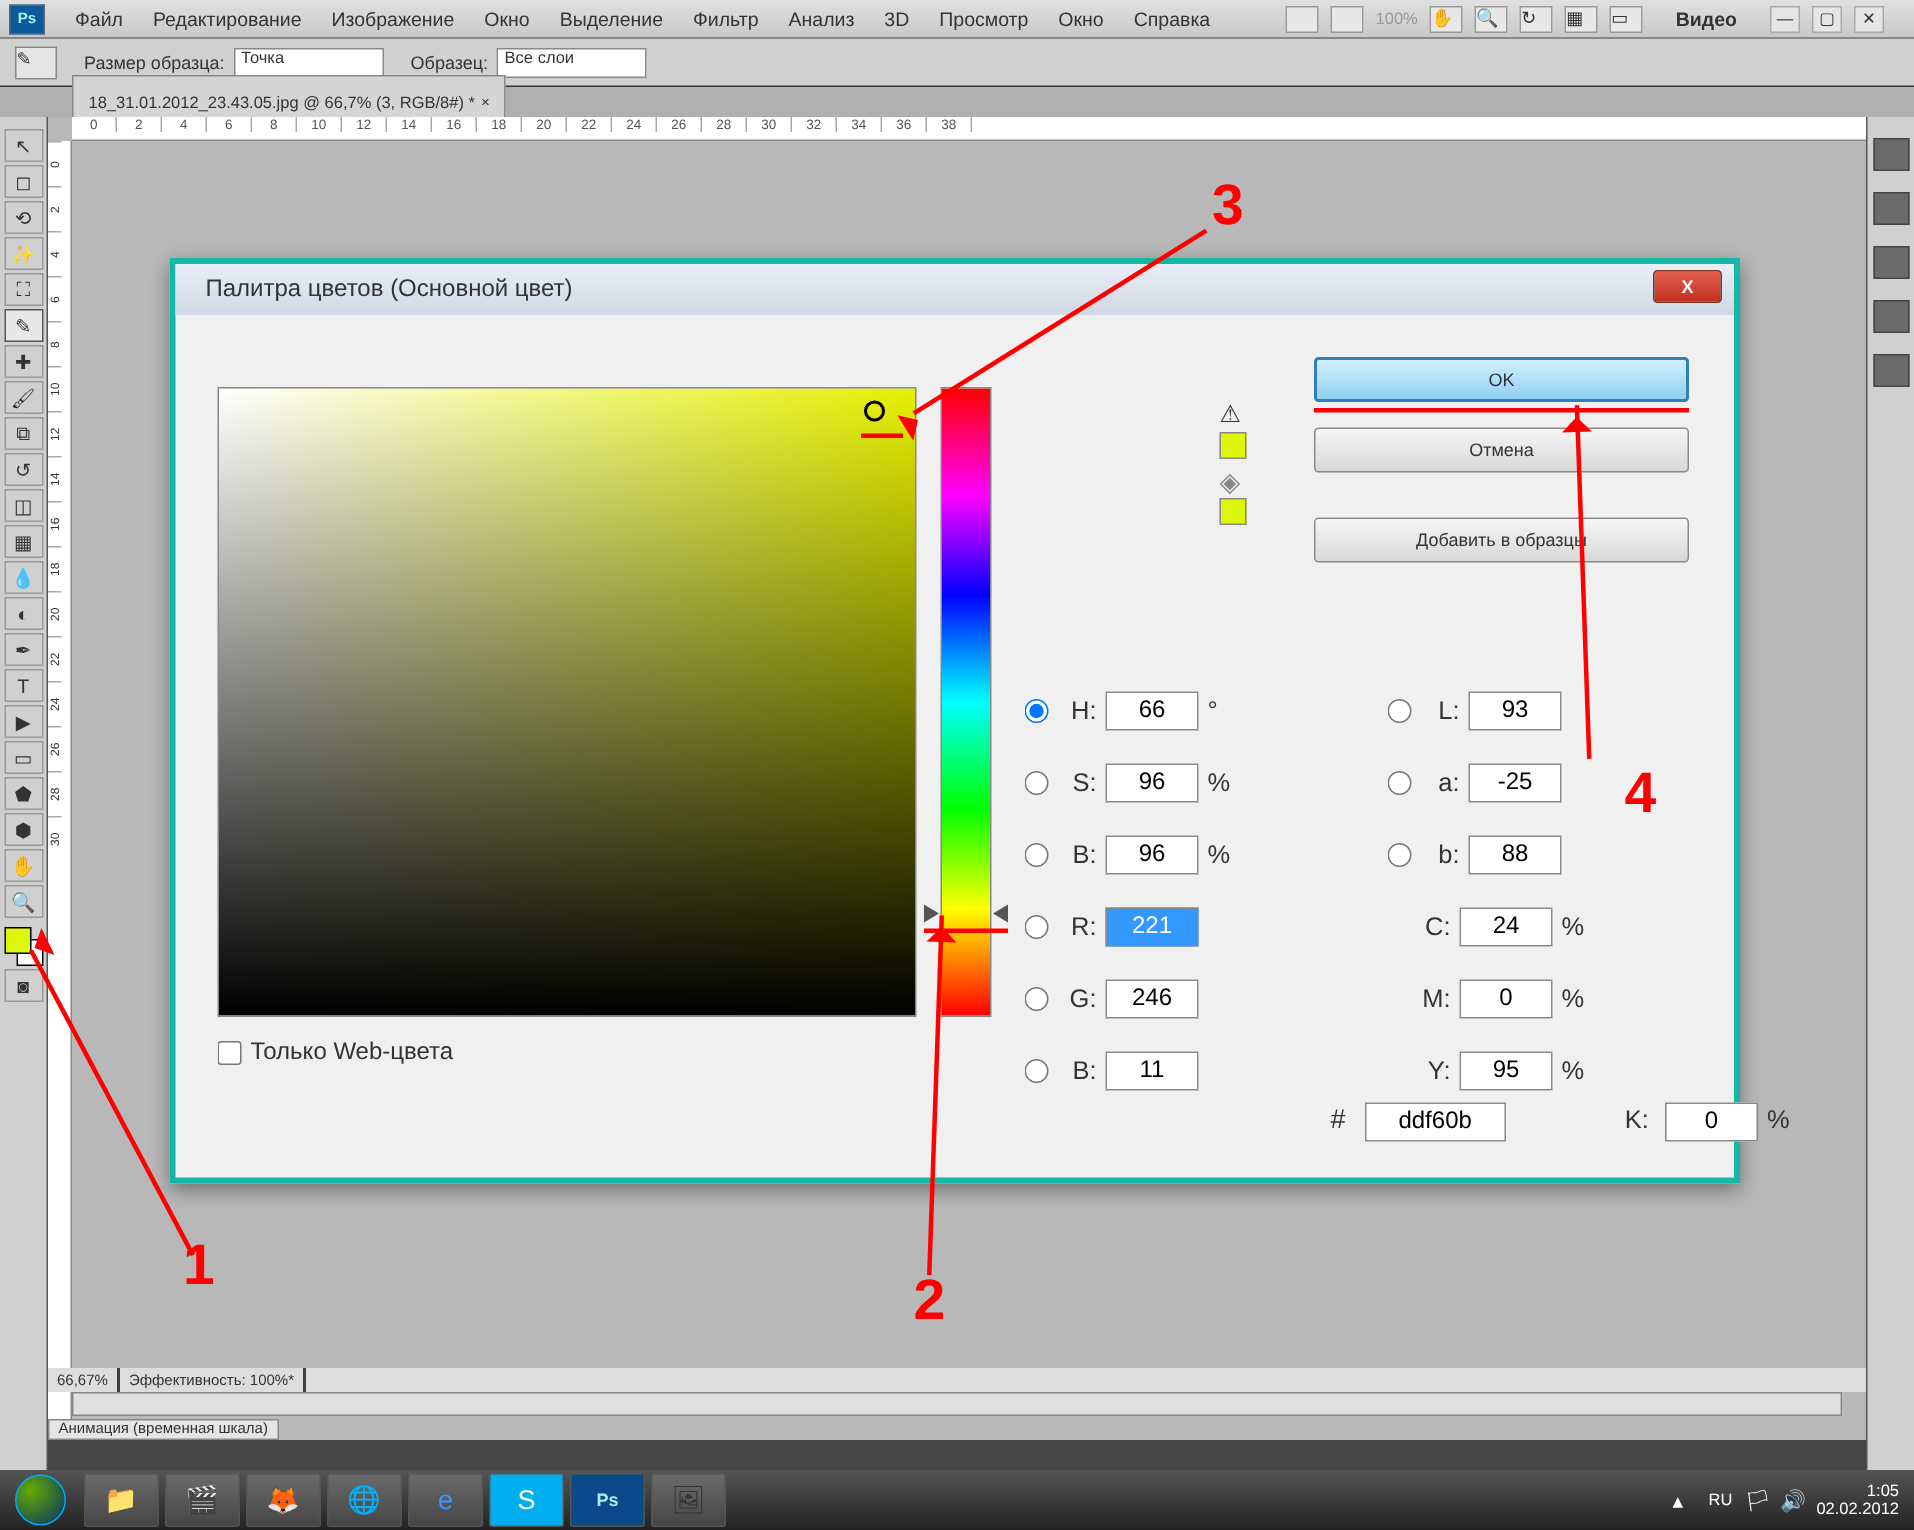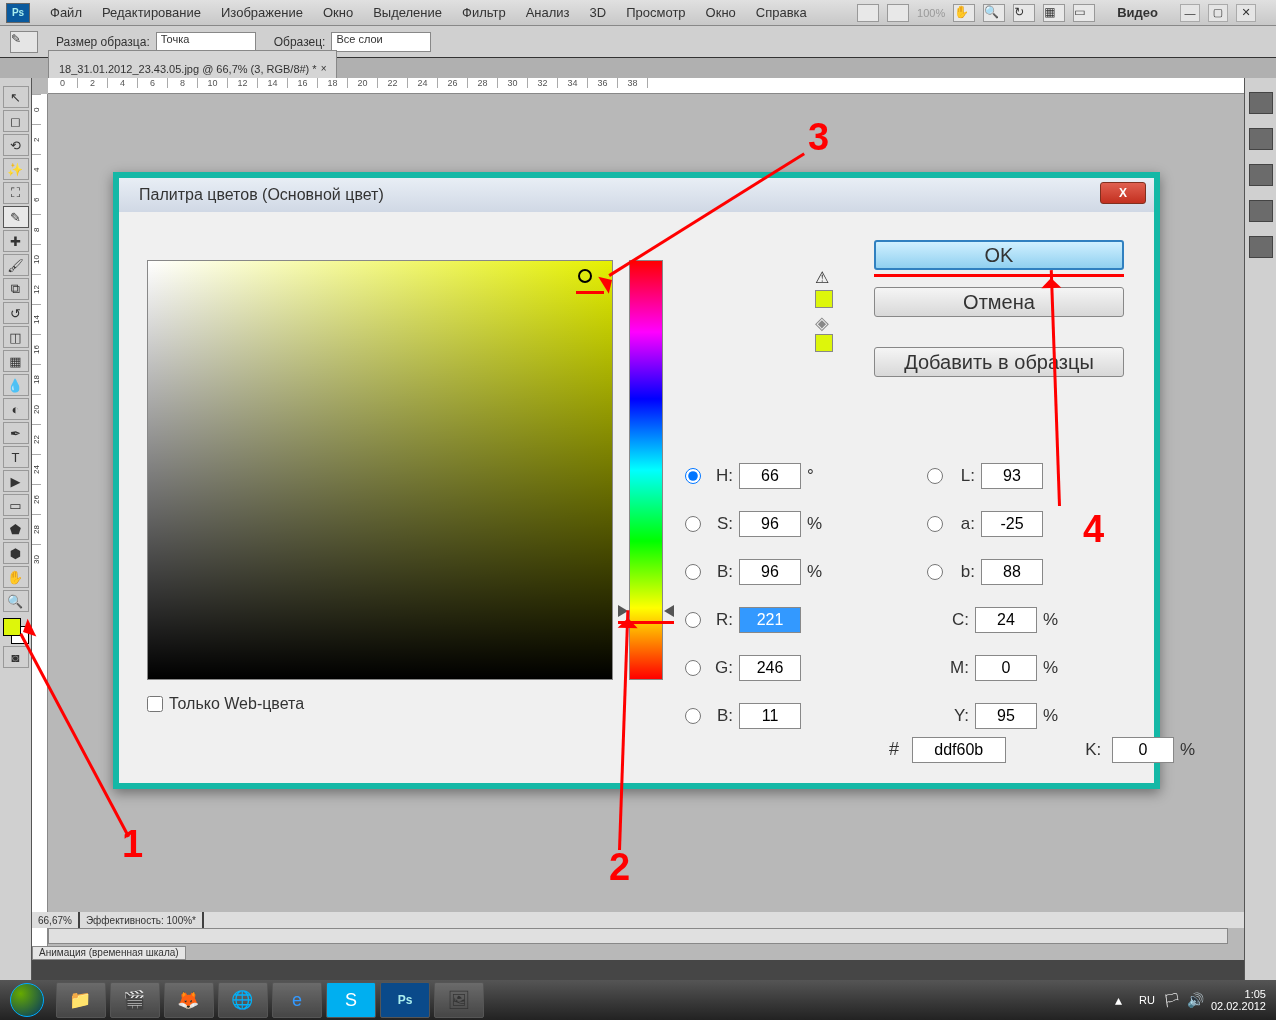--- a/index.html
+++ b/index.html
@@ -44,21 +44,21 @@
 .ruler-h { position: absolute; top: 0; left: 16px; right: 0; height: 16px; background: #fff; border-bottom: 1px solid #888; overflow: hidden; font-size: 9px; color: #555; white-space: nowrap; }
 .ruler-h span { display: inline-block; width: 30px; text-align: center; border-right: 1px solid #aaa; }
 .ruler-v { position: absolute; top: 16px; left: 0; width: 16px; bottom: 0; background: #fff; border-right: 1px solid #888; }
 .ruler-v span { display:block; height:30px; font-size:8px; writing-mode:vertical-lr; transform:rotate(180deg); border-bottom:1px solid #aaa; text-align:center;}
 .scrollbar-h { position: absolute; bottom: 16px; left: 16px; right: 16px; height: 16px; background: #e0e0e0; border: 1px solid #888; }
 .status-bar { position: absolute; bottom: 0; left: 0; right: 0; height: 16px; background: #ddd; display: flex; font-size: 10px; align-items: center; }
 .status-cell { border-right: 2px solid #404040; padding: 0 6px; height: 100%; display:flex;align-items:center; }
 .anim-tab { position: absolute; bottom:0; left:0; height:14px; background:#e5e5e5; border:1px solid #888; padding:0 6px; font-size:10px; }
 
 
-.dialog { position: absolute; left: 113px; top: 172px; width: 1047px; height: 617px; background: #f0f0f0; border: 6px solid #14b8a6; box-shadow: 0 4px 12px rgba(0,0,0,0.4); }
+.dialog { position: absolute; left: 113px; top: 172px; width: 1047px; height: 617px; background: #f0f0f0; border: 4px solid #14b8a6; box-shadow: 0 4px 12px rgba(0,0,0,0.4); }
 .dlg-title { height: 34px; background: linear-gradient(#e8eef5,#d0d8e5); display: flex; align-items: center; padding-left: 20px; font-size: 16px; position: relative; }
 .dlg-close { position: absolute; right: 8px; top: 4px; width: 46px; height: 22px; background: linear-gradient(#e06050,#c33020); border: 1px solid #803020; border-radius: 3px; color: #fff; display: flex; align-items: center; justify-content: center; font-size: 12px; font-weight: bold; }
 .dlg-body { padding: 20px 28px; position: relative; height: calc(100% - 34px); }
 
 .sat-box { position: absolute; left: 28px; top: 48px; width: 466px; height: 420px; background: linear-gradient(to bottom, rgba(0,0,0,0), #000), linear-gradient(to right, #fff, #e5f000); border: 1px solid #888; }
 .sat-cursor { position: absolute; width: 14px; height: 14px; border: 2px solid #000; border-radius: 50%; top: 8px; right: 20px; }
 .sat-underline{position:absolute; width:28px; height:3px; background:red; top:30px; right:8px;}
 
 .hue-bar { position: absolute; left: 510px; top: 48px; width: 34px; height: 420px; background: linear-gradient(to bottom, #ff0000, #ff00ff 17%, #0000ff 33%, #00ffff 50%, #00ff00 67%, #ffff00 83%, #ff0000); border: 1px solid #888; }
 .hue-tri-l { position: absolute; left: -12px; top: 344px; width: 0; height: 0; border-left: 10px solid #555; border-top: 6px solid transparent; border-bottom: 6px solid transparent; }
@@ -68,21 +68,21 @@
 .preview { position: absolute; left: 570px; top: 36px; width: 126px; font-size: 15px; text-align: center; }
 .preview-box { width: 116px; height: 105px; border: 1px solid #888; margin: 4px auto; }
 .preview-new { height: 55px; background: #ddf60b; }
 .preview-cur { height: 50px; background: #ddf60b; }
 .warn-icons { position: absolute; left: 696px; top: 56px; display:flex; flex-direction:column; gap:4px;}
 .warn-tri{ width:20px;height:18px; color:#333; font-size:16px;}
 .warn-sq { width:18px;height:18px; background:#ddf60b; border:1px solid #888;}
 .cube-ico{ width:18px;height:18px; color:#888; font-size:18px;}
 
 .dlg-buttons { position: absolute; right: 30px; top: 28px; width: 250px; display: flex; flex-direction: column; gap: 8px; }
-.dlg-btn { height: 30px; background: linear-gradient(#f5f5f5,#d8d8d8); border: 1px solid #888; border-radius: 3px; font-size: 20px; display:flex;align-items:center;justify-content:center; }
+.dlg-btn { height: 30px; background: linear-gradient(#f5f5f5,#d8d8d8); border: 1px solid #888; border-radius: 3px; font-size: 12px; display:flex;align-items:center;justify-content:center; }
 .dlg-btn.ok { background: linear-gradient(#d0f0ff,#90d0f0); border: 2px solid #3080c0; }
 .btn-underline{ height:3px; background:red; margin-top:-4px; margin-bottom:2px;}
 
 .web-only { position: absolute; left: 28px; top: 483px; display: flex; align-items: center; gap: 6px; font-size: 16px; }
 .web-only input { width: 16px; height: 16px; }
 
 .color-fields { position: absolute; left: 560px; top: 240px; width: 560px; font-size: 17px; }
 .cf-row { display: flex; align-items: center; height: 48px; }
 .cf-radio { width: 16px; height:16px; margin: 0 6px; }
 .cf-label { width: 26px; text-align:right; margin-right:6px;}

